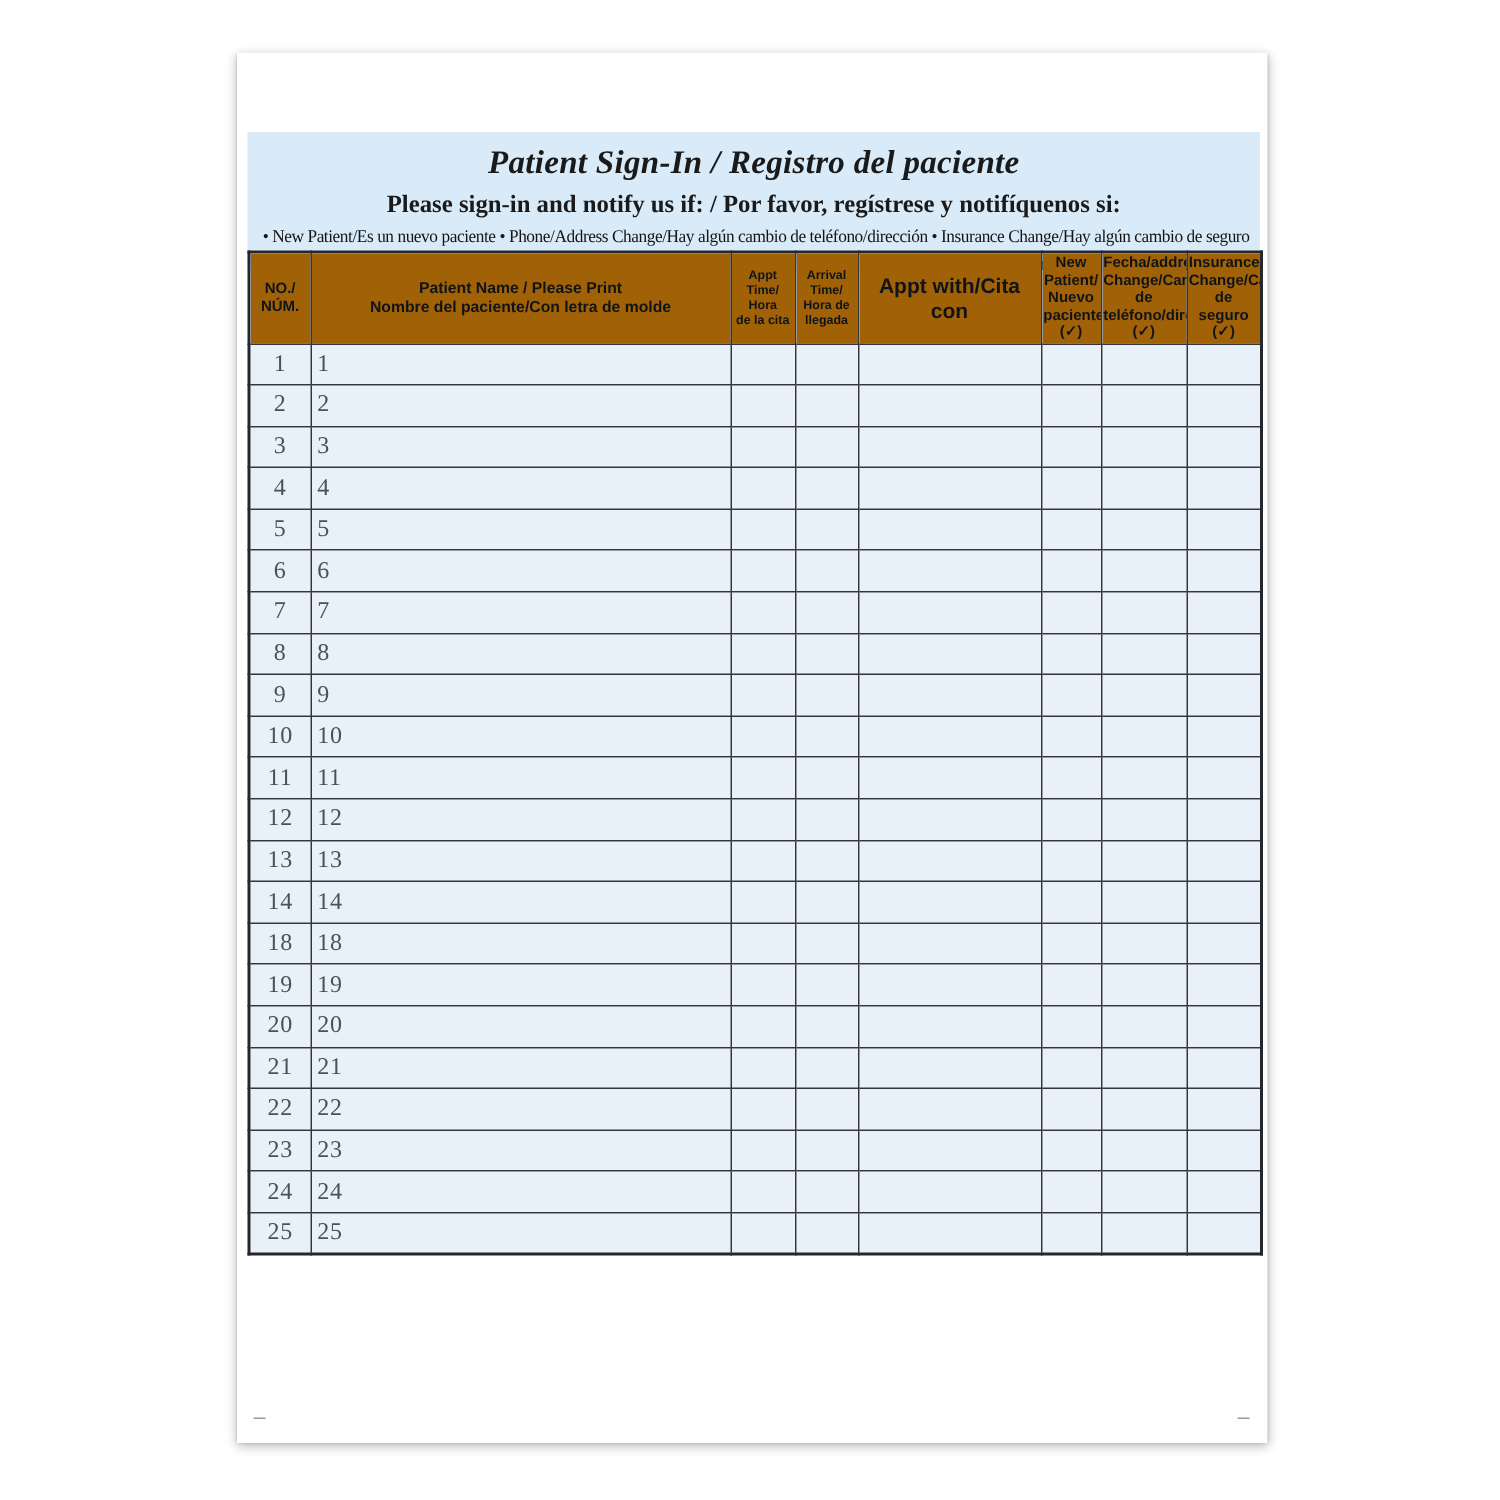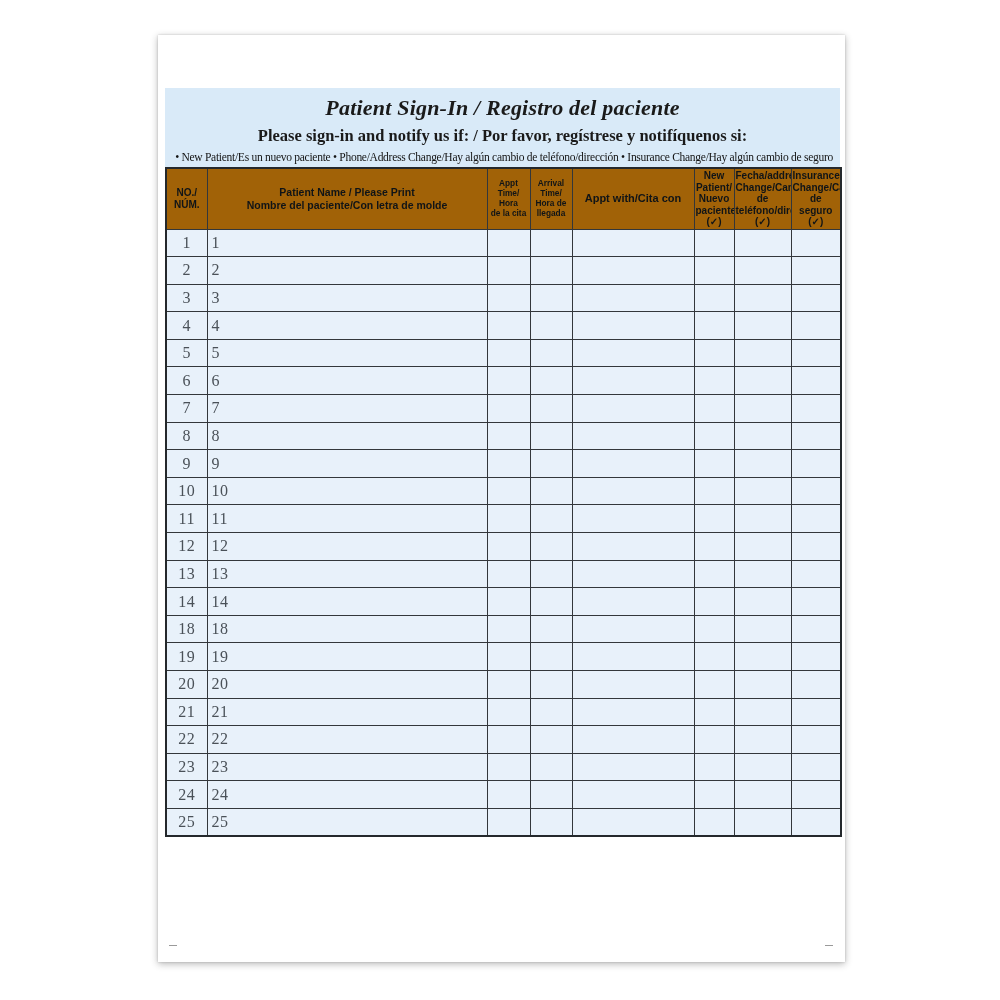--- a/index.html
+++ b/index.html
@@ -46,21 +46,21 @@
   table { border-collapse:collapse; table-layout:fixed; width:675px; border:2px solid #24282c; }
   th, td { border:1.5px solid #33373b; overflow:hidden; }
   thead th {
     background:#a16207; height:42px; vertical-align:middle; text-align:center;
     font-family:"Liberation Sans", sans-serif; font-weight:bold; color:#101417;
     white-space:pre-line; line-height:1.18; padding:1px;
   }
   .h-num  { font-size:10px;margin-top:20px; }
   .h-name { font-size:10.5px; }
   .h-time { font-size:8.3px; }
-  .h-with { font-size:11px; }
+  .h-with { font-size:14px; }
   .h-chk  { font-size:10px; line-height:1.15; }
 
   tbody td { background:#e8f1fa; height:27.6px; }
   .num-cell {
     text-align:center; font-family:"Liberation Serif", serif;
     font-size:16px; color:#4a5158; letter-spacing:0.5px;
   }
   .name-cell {
     text-align:left; padding-left:4px; font-family:"Liberation Serif", serif;
     font-size:16px; color:#4a5158; letter-spacing:0.5px;

